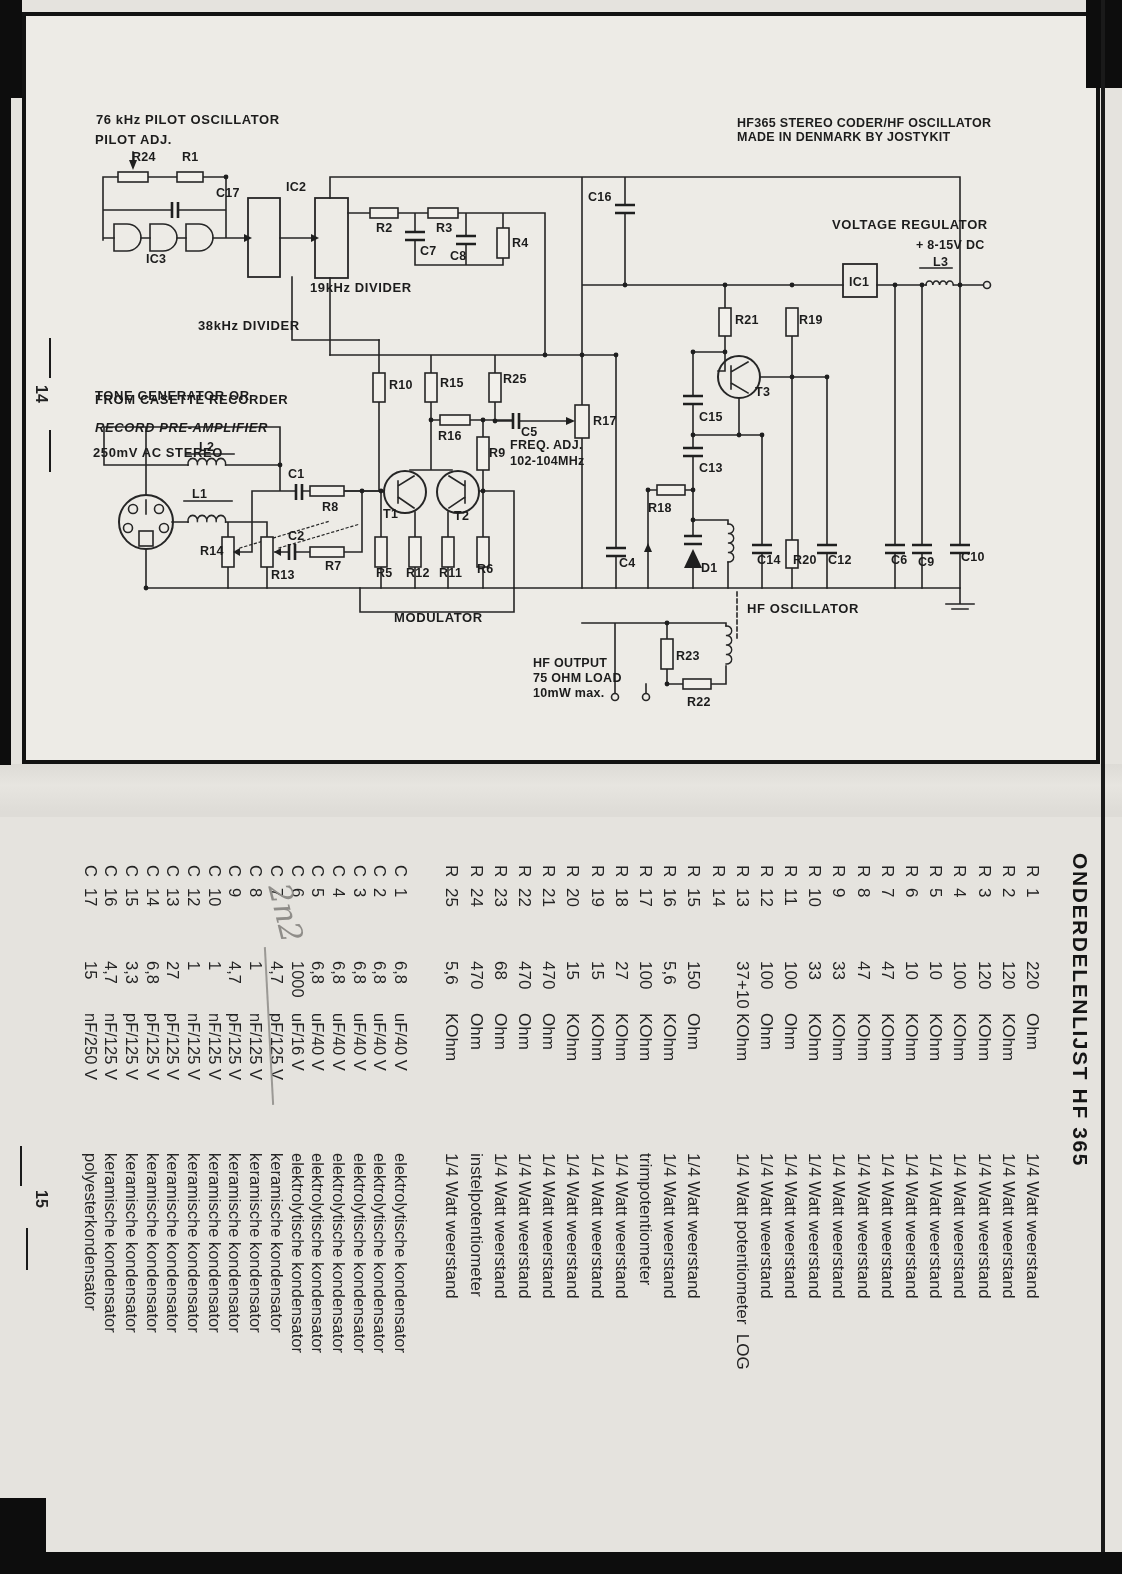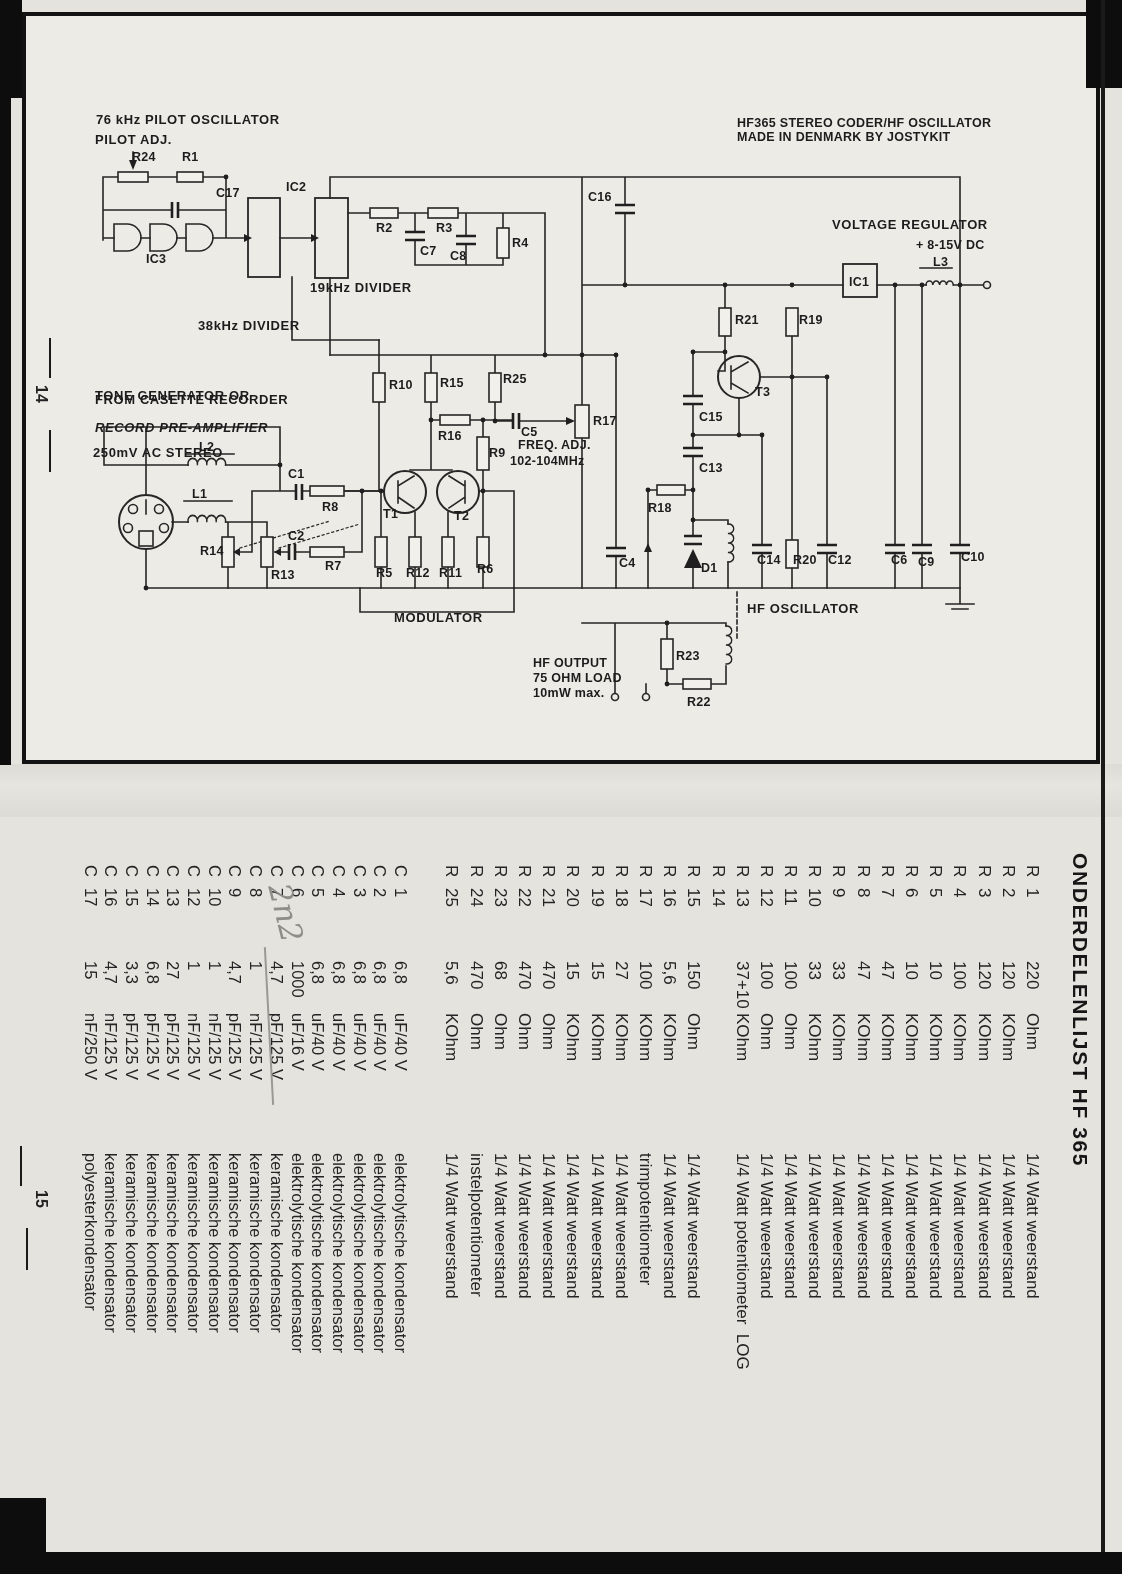--- a/index.html
+++ b/index.html
@@ -297,21 +297,21 @@
       <span class="slab" style="left: 440px; top: 376px;">R15</span>
 
       <span class="slab" style="left: 503px; top: 372px;">R25</span>
 
       <span class="slab" style="left: 438px; top: 429px;">R16</span>
 
       <span class="slab" style="left: 521px; top: 425px;">C5</span>
 
       <span class="slab" style="left: 489px; top: 446px;">R9</span>
 
-      <span class="slab" style="left: 510px; top: 438px; margin-left: 8px;">FREQ. ADJ.</span>
+      <span class="slab" style="left: 510px; top: 438px;">FREQ. ADJ.</span>
 
       <span class="slab" style="left: 510px; top: 454px;">102-104MHz</span>
 
       <span class="slab" style="left: 593px; top: 414px;">R17</span>
 
       <span class="slab" style="left: 383px; top: 507px; text-align: right;">T1</span>
 
       <span class="slab" style="left: 454px; top: 509px;">T2</span>
 
       <span class="slab" style="left: 376px; top: 566px;">R5</span>

